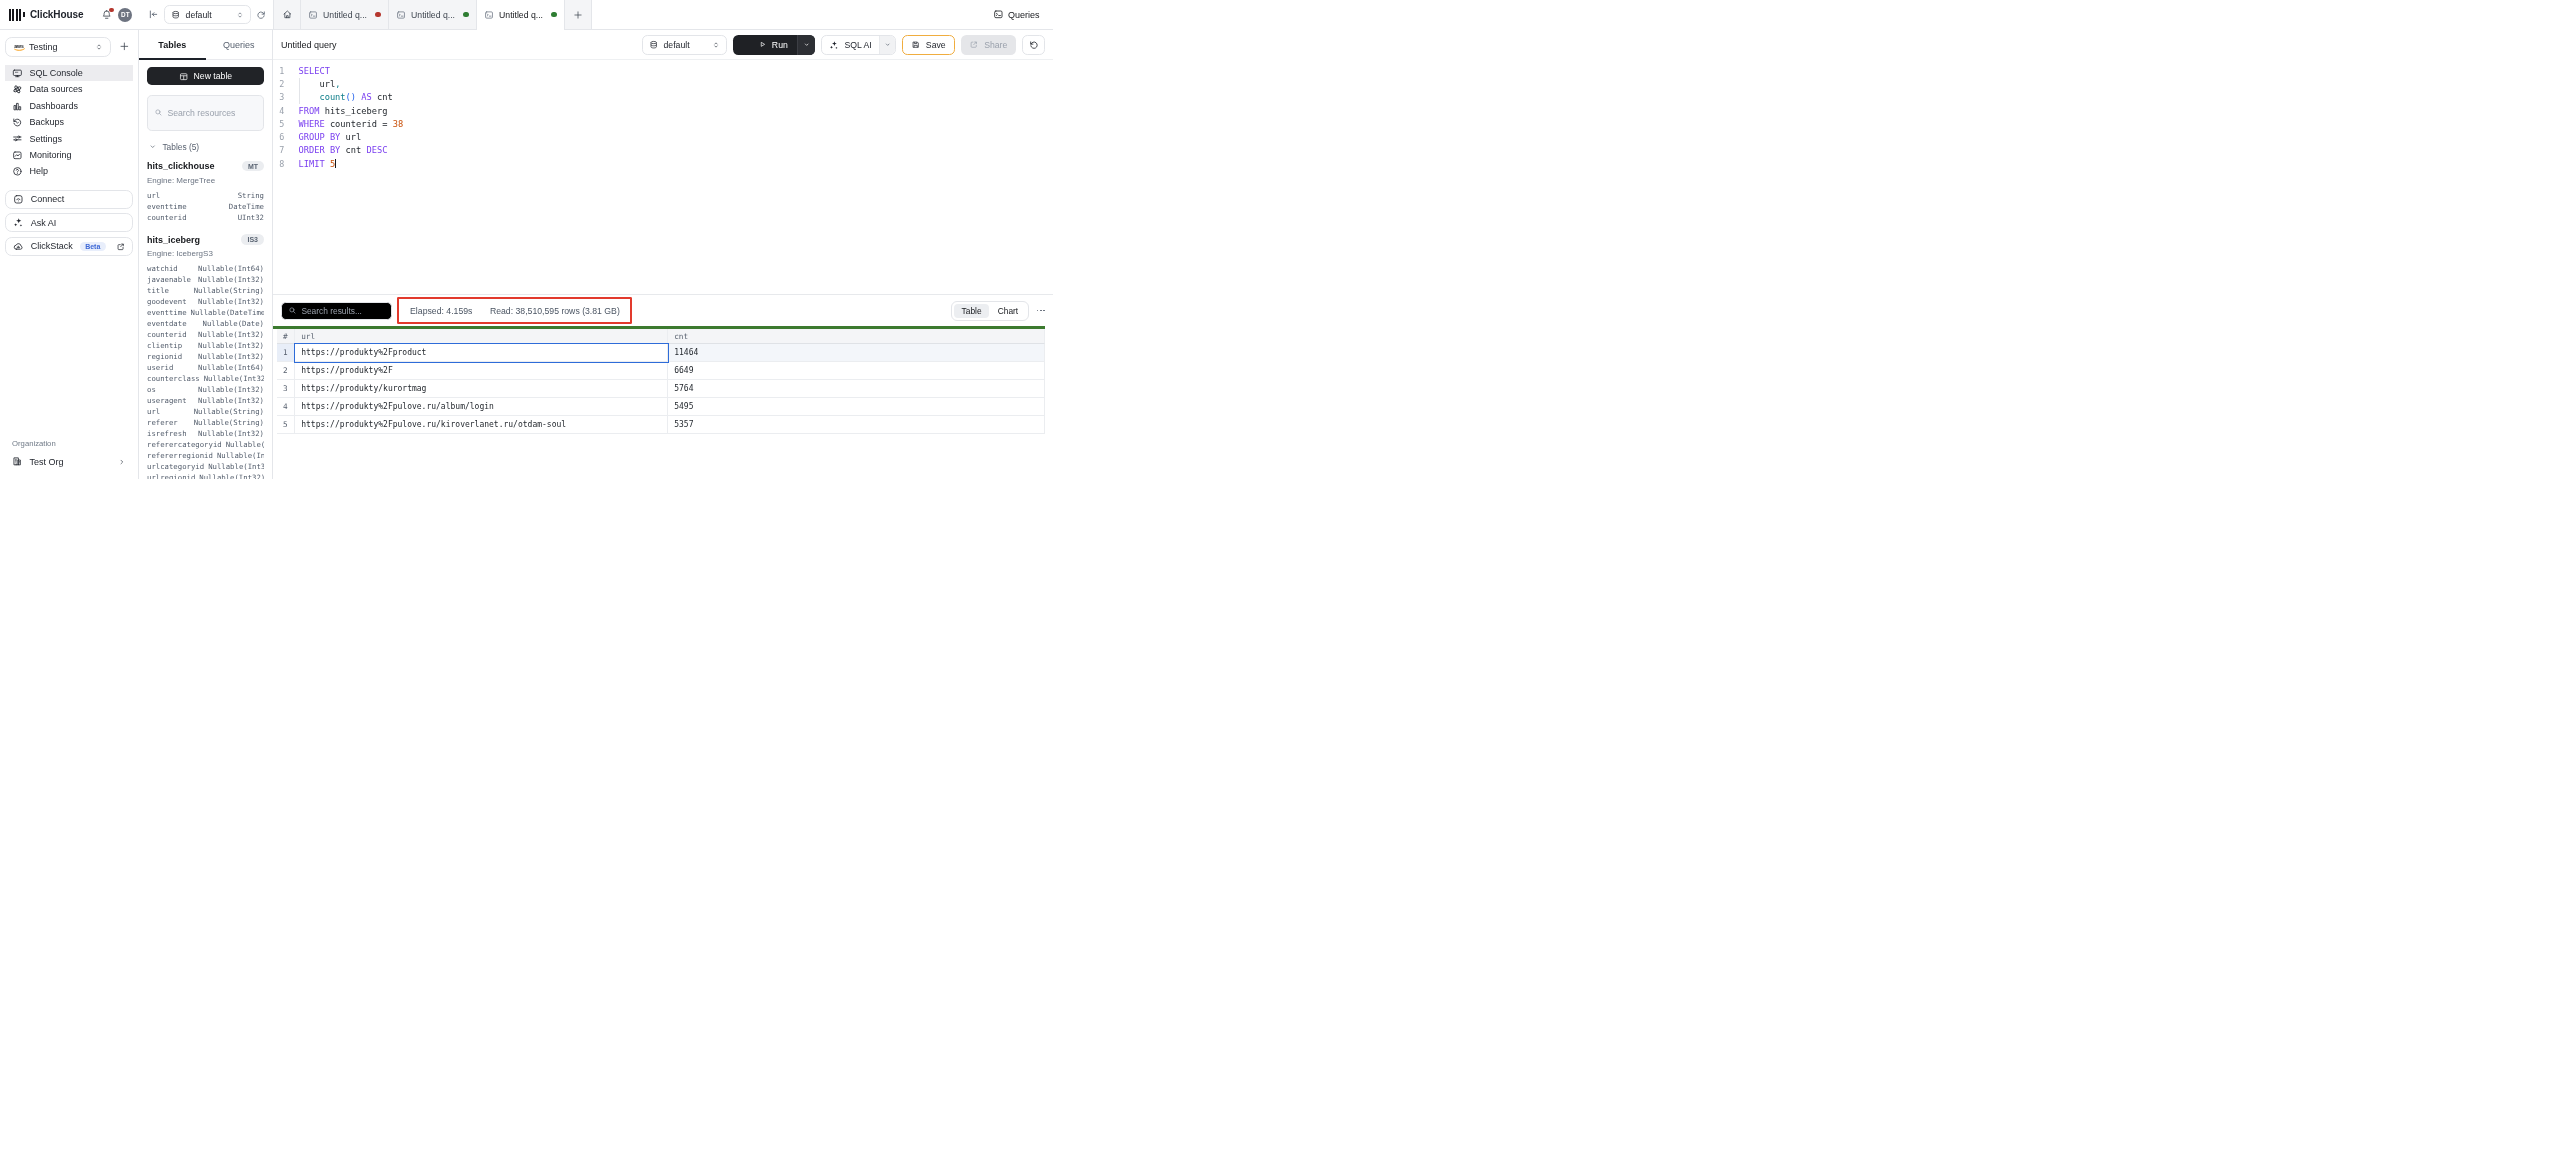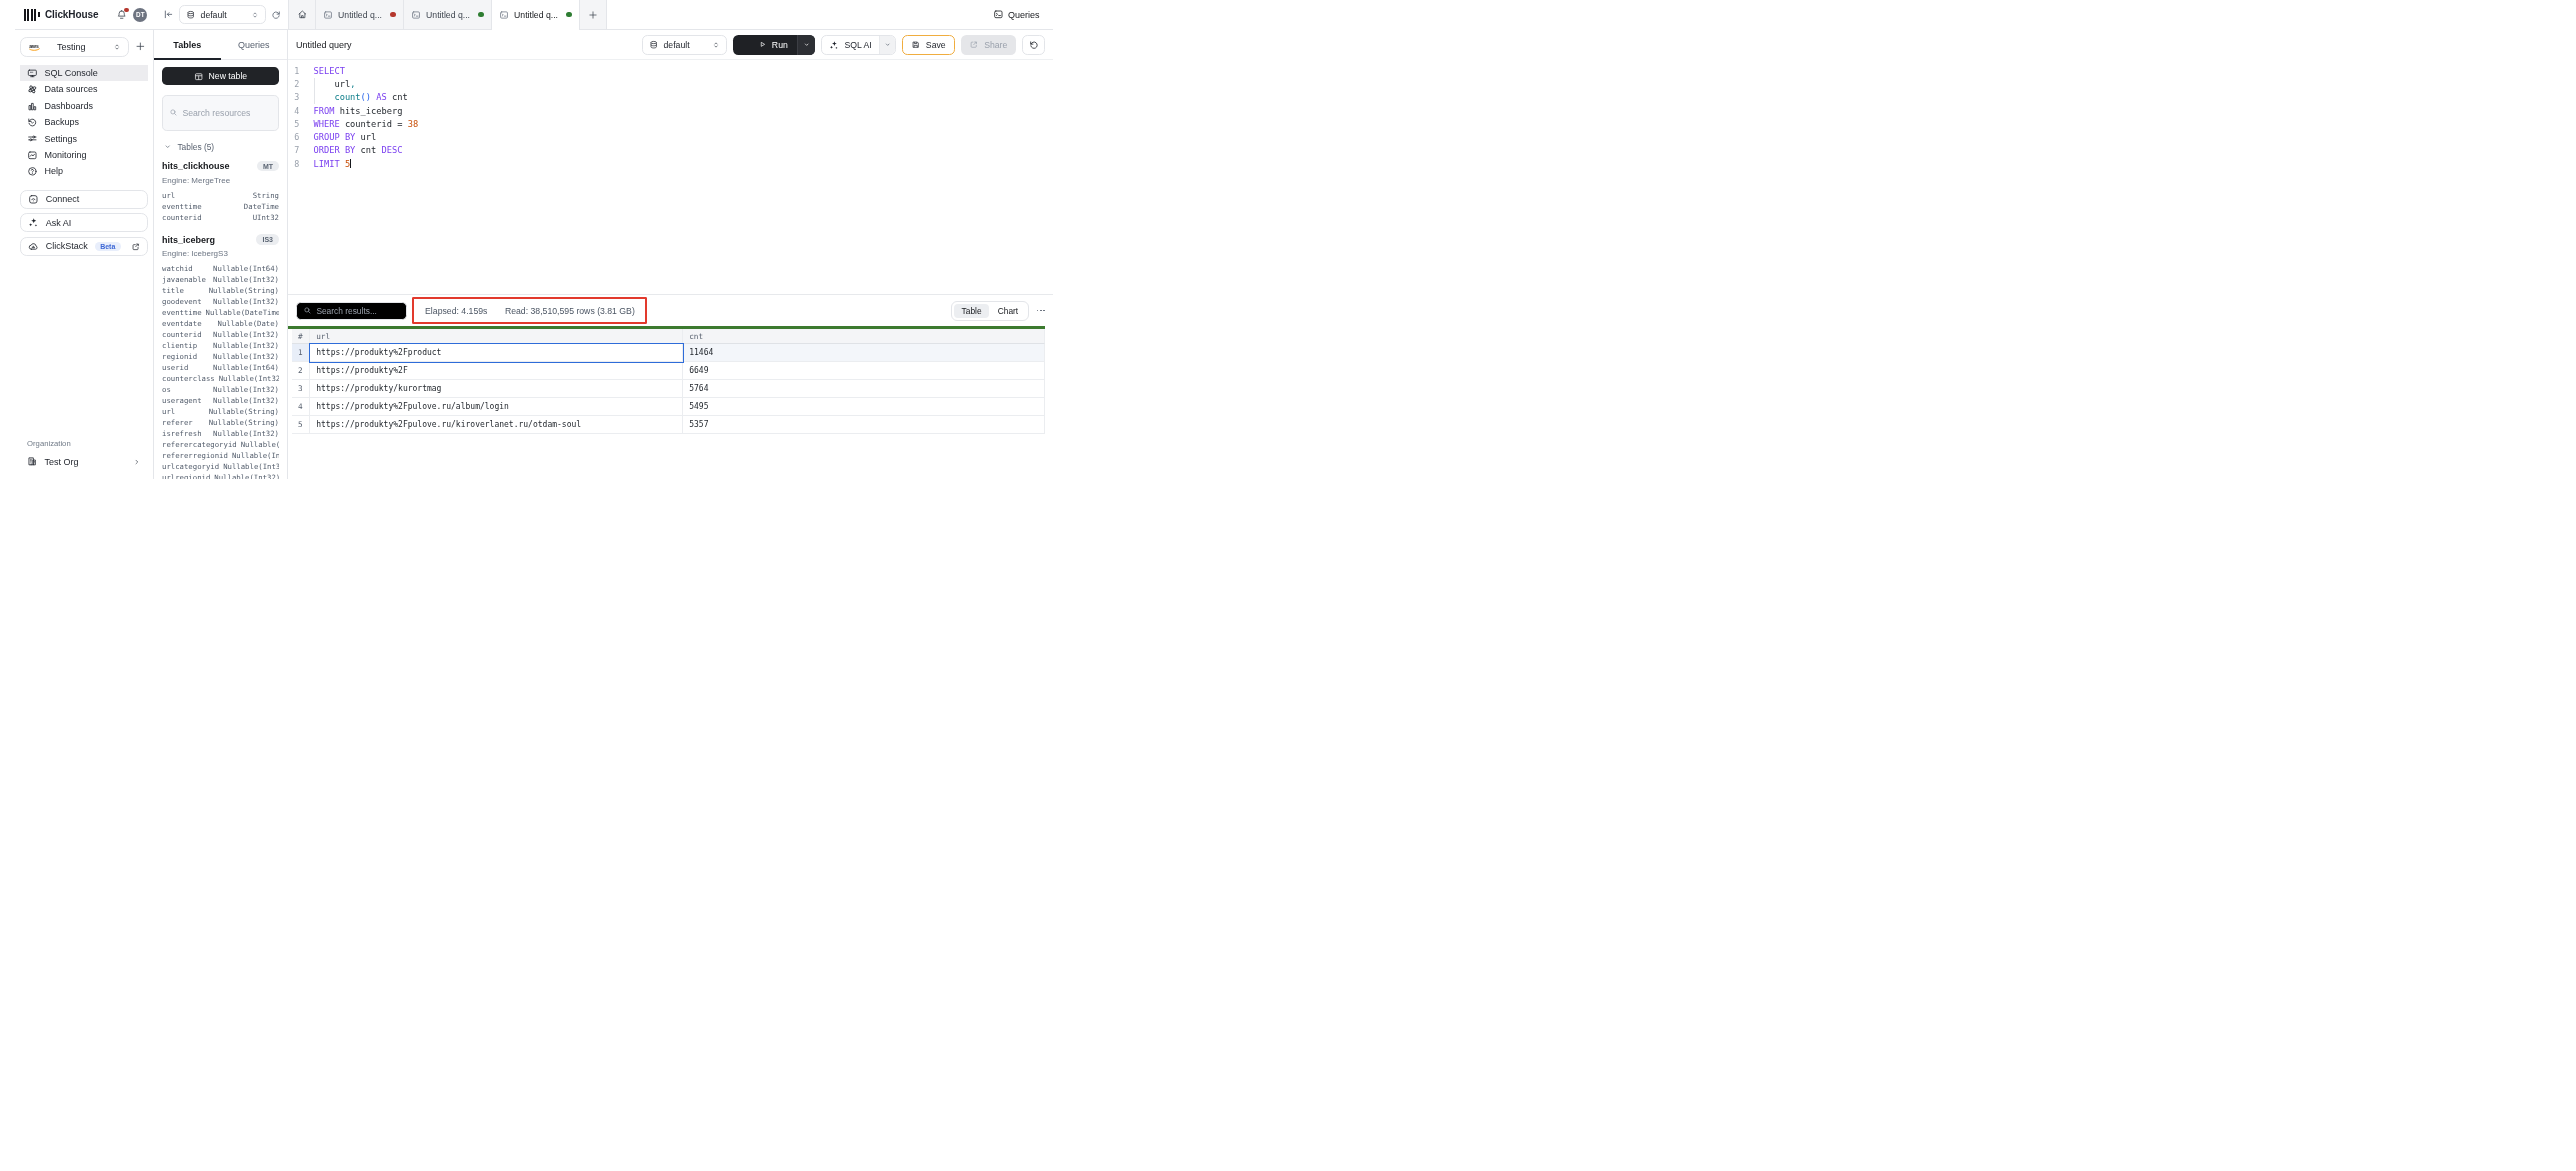--- a/index.html
+++ b/index.html
@@ -2,21 +2,21 @@
 <html style="font-size:10.7px"><head>
 <meta charset="utf-8">
 <style>
   * { box-sizing: border-box; margin: 0; padding: 0; }
   html,body { width:1053px; height:479px; }
   body {
     font-family: "Liberation Sans", sans-serif;
     font-size: 8.7px; color:#1d2129; background:#fff; overflow:hidden;
     -webkit-font-smoothing: antialiased;
   }
-  .app { width:1053px; height:479px; display:flex; flex-direction:column;padding-left:15px; }
+  .app { width:1053px; height:479px; display:flex; flex-direction:column; }
 
   
   .topbar { height:30px; display:flex; align-items:stretch; border-bottom:0.7px solid #e4e6ea; background:#fff; flex-shrink:0; }
   .topbar-left { width:139px; display:flex; align-items:center; padding:0 6.7px 0 8.7px; flex-shrink:0; }
   .logo { display:flex; align-items:center; gap:1.6px; margin-right:5.4px; }
   .logo i { display:block; width:1.9px; height:12px; background:#16161a; }
   .logo i.short { height:4.7px; }
   .brand { font-weight:700; font-size:10px; letter-spacing:-0.1px; }
   .tb-icons { margin-left:auto; display:flex; align-items:center; gap:6px; }
   .bell { position:relative; color:#3f4650; display:flex; }
@@ -39,21 +39,21 @@
   .tab-plus { width:27px; display:flex; align-items:center; justify-content:center; color:#3f4650; border-right:0.7px solid #e4e6ea; }
   .topbar-right { flex:1; display:flex; align-items:center; justify-content:flex-end; padding-right:13.4px; background:#fff; }
   .queries-link { display:flex; align-items:center; gap:4.7px; font-size:9px; color:#17191d; }
 
   
   .main { flex:1; display:flex; min-height:0; }
 
   
   .nav { width:139px; flex-shrink:0; border-right:0.7px solid #e4e6ea; display:flex; flex-direction:column; padding:6.7px 5.4px 9.4px; }
   .env-row { display:flex; align-items:center; gap:4px; margin-bottom:8.7px; }
-  .env-select { flex:1; height:20px; border:0.7px solid #e3e5e9; border-radius:6.7px; display:flex; align-items:center; gap:14px; padding:0 6.7px; font-size:9px; }
+  .env-select { flex:1; height:20px; border:0.7px solid #e3e5e9; border-radius:6.7px; display:flex; align-items:center; gap:1px; padding:0 6.7px; font-size:9px; }
   .env-select .grow { flex:1; }
   .env-plus { width:17.5px; display:flex; align-items:center; justify-content:center; color:#3f4650; }
   .nav-item { height:15.4px; display:flex; align-items:center; gap:6.7px; padding:0 6.7px; border-radius:0; font-size:9px; color:#1d2129; margin-bottom:1px; }
   .nav-item.active { background:#ececef; }
   .nav-item .nv-ic { display:flex; color:#1d2129; flex-shrink:0; }
   .nav-boxes { margin-top:9.4px; display:flex; flex-direction:column; gap:4.7px; }
   .nav-box { border:0.7px solid #e3e5e9; border-radius:6.7px; height:19px; display:flex; align-items:center; gap:7px; padding:0 6.7px; font-size:9px; background:#fff; }
   .nav-box .nv-ic { display:flex; flex-shrink:0; }
   .beta { background:#e8eefb; color:#3e68d6; font-size:7px; font-weight:700; padding:1.3px 5.4px; border-radius:671px; }
   .box-ext { margin-left:auto; display:flex; color:#1d2129; }

